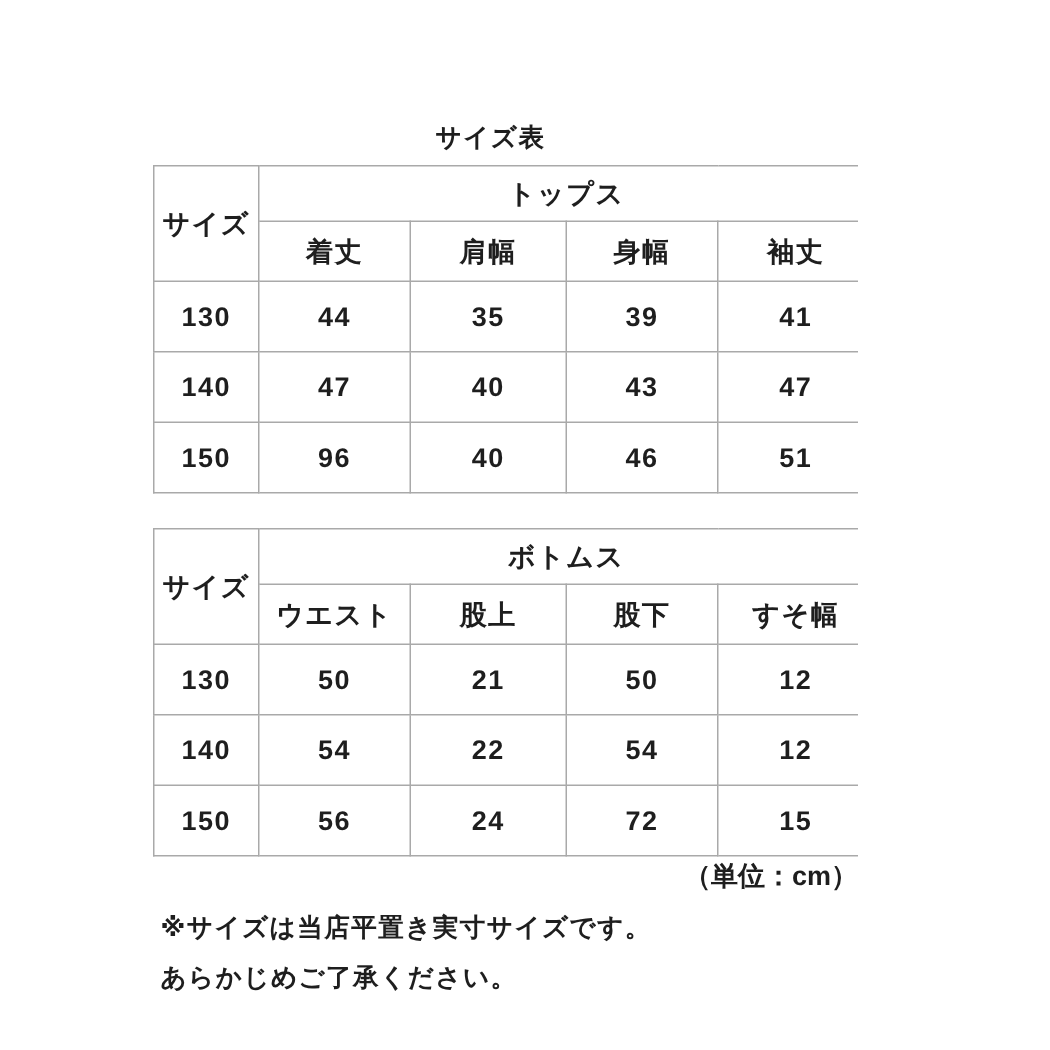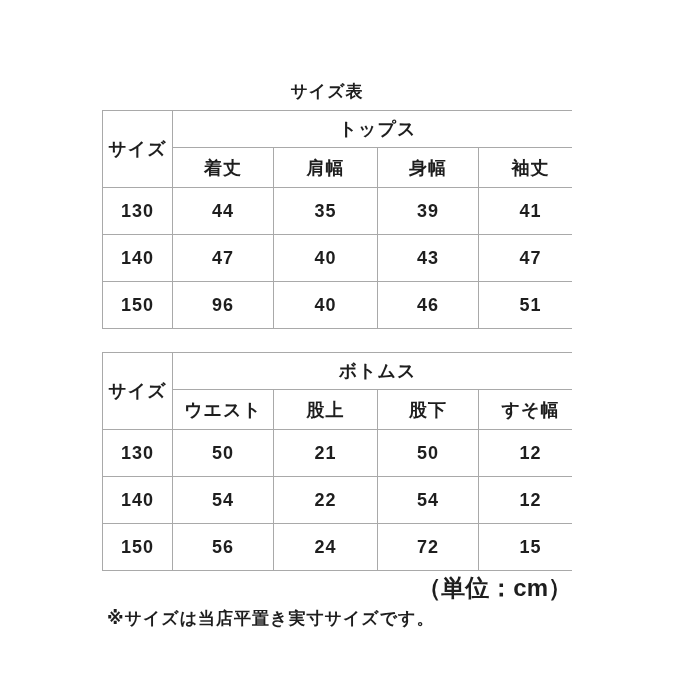--- a/index.html
+++ b/index.html
@@ -56,21 +56,21 @@
   }
   tr.r-group { height: 37px; }
   tr.r-sub   { height: 40px; padding-left: 44px; }
   tr.r-data  { height: 47px; }
   .unit-note {
     position: absolute;
     left: 102px;
     top: 572px;
     width: 470px;
     text-align: right;
-    font-size: 24px;
+    font-size: 18px;
     font-weight: bold;
   }
   .footnotes {
     position: absolute;
     left: 107px;
     top: 602px;
     font-size: 17px;
     font-weight: bold;
     line-height: 33px;
     letter-spacing: 1px;
@@ -166,15 +166,16 @@
         <td>72</td>
         <td>15</td>
       </tr>
     </tbody>
   </table>
 
   <div class="unit-note">（単位：cm）</div>
 
   <div class="footnotes">
     <div>※サイズは当店平置き実寸サイズです。</div>
+    <div>あらかじめご了承ください。</div>
   </div>
 
 </div>
 
 </body></html>

